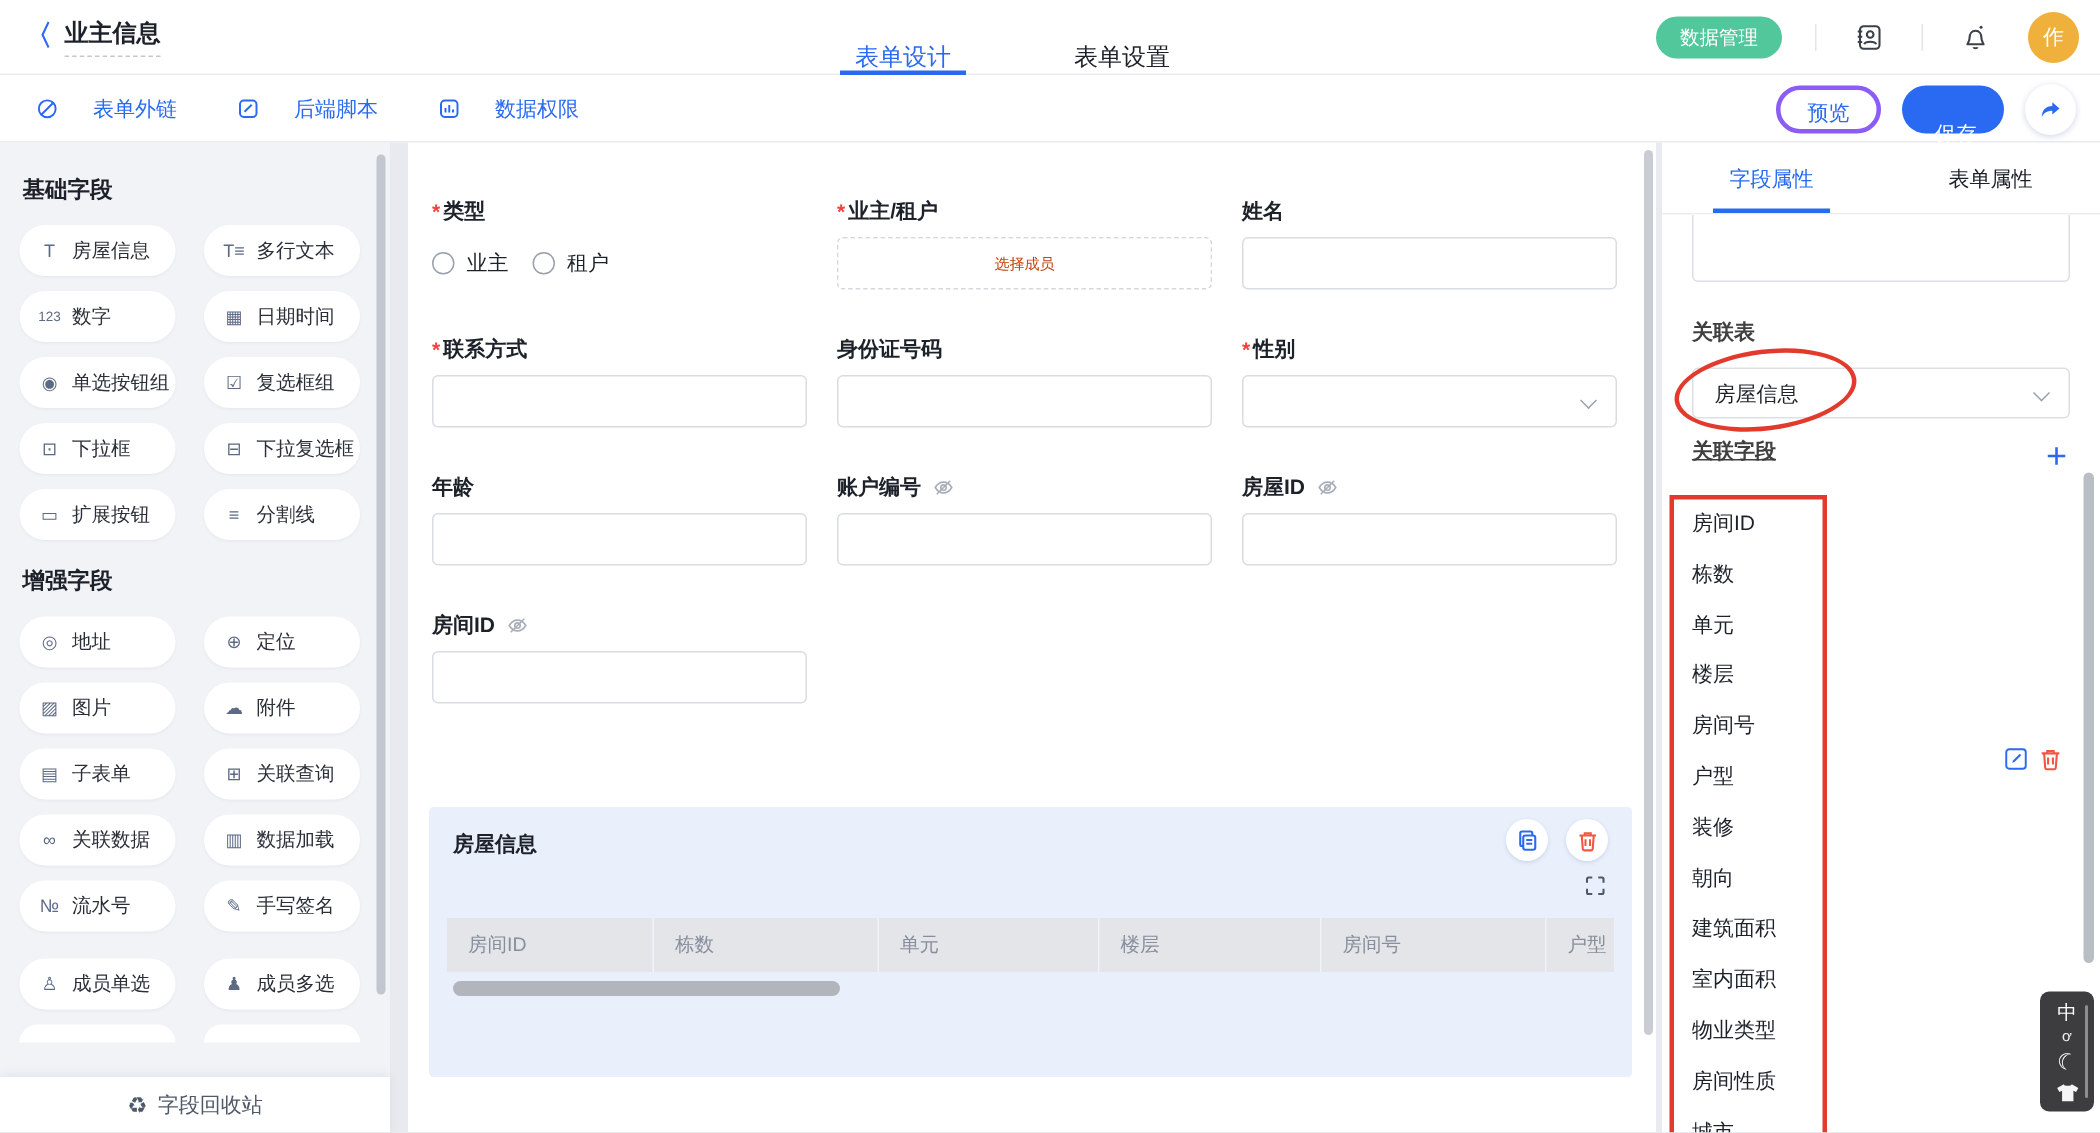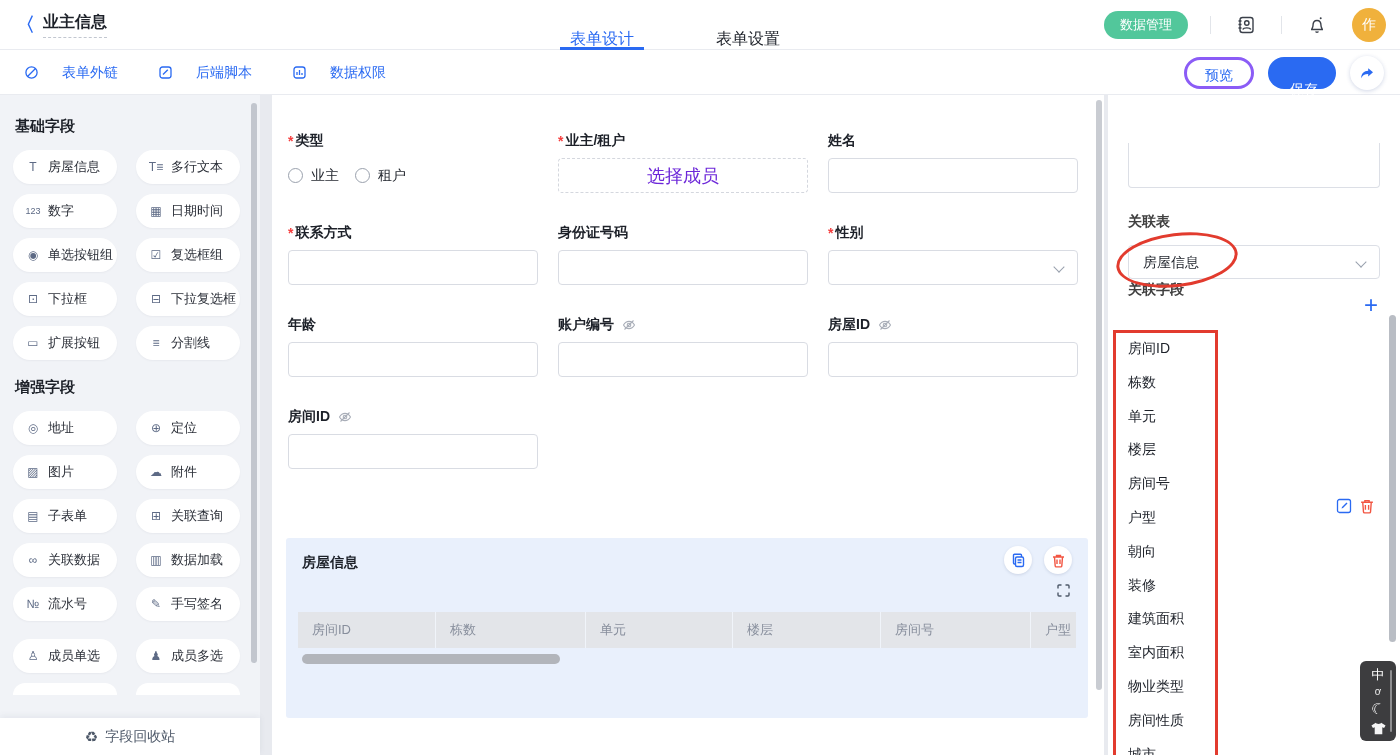--- a/index.html
+++ b/index.html
@@ -44,21 +44,21 @@
   .recycle-bar { position:absolute; left:0; top:718px; width:260px; height:37px; background:#fff; box-shadow:0 -2px 6px rgba(80,90,110,.08); display:flex; align-items:center; justify-content:center; gap:7px; font-size:14px; color:#4e5969; cursor:pointer; z-index:3; }
   
   .canvas { position:absolute; left:272px; top:95px; width:832px; height:660px; background:#fff; overflow:hidden; }
   .cv-scroll { position:absolute; right:2px; top:5px; width:6px; height:590px; border-radius:3px; background:#c9ccd2; }
   .field-grid { position:absolute; left:16px; top:36px; display:grid; grid-template-columns:250px 250px 250px; column-gap:20px; row-gap:30px; }
   .field { width:250px; }
   .f-label { font-size:14px; font-weight:700; color:#1d2129; height:20px; display:flex; align-items:center; gap:5px; }
   .req { color:#f53f3f; margin-right:1px; }
   .f-control { margin-top:7px; height:35px; }
   .inputbox { width:100%; height:35px; border:1px solid #d9dce3; border-radius:4px; background:#fff; }
-  .dashedbox { width:100%; height:35px; border:1px dashed #d4d7de; border-radius:4px; display:flex; align-items:center; justify-content:center; color:#6d28d9; font-size:18px; cursor:pointer;text-align:center; }
+  .dashedbox { width:100%; height:35px; border:1px dashed #d4d7de; border-radius:4px; display:flex; align-items:center; justify-content:center; color:#c2410c; font-size:10px; cursor:pointer;text-align:center; }
   .selectbox { position:relative; width:100%; height:35px; border:1px solid #d9dce3; border-radius:4px; cursor:pointer; }
   .chev { position:absolute; right:14px; top:12px; width:8px; height:8px; border-right:1.6px solid #98a0ad; border-bottom:1.6px solid #98a0ad; transform:rotate(45deg); }
   .radios { height:35px; display:flex; align-items:center; gap:16px; }
   .radio-opt { display:flex; align-items:center; gap:8px; font-size:14px; font-weight:400; cursor:pointer; }
   .radio-circle { width:15px; height:15px; border:1px solid #9aa1ad; border-radius:50%; background:#fff; }
   .eye-ic { color:#a9aeb8; display:inline-flex; margin-left:3px; }
   
   .cv-tabs { position:absolute; left:16px; top:490px; width:800px; display:flex; gap:26px; border-bottom:1px solid #eef0f3; height:39px; }
   .cv-tab { position:relative; font-size:14px; color:#1d2129; line-height:30px; cursor:pointer; }
   .cv-tab.active { color:#2a6af2; }
@@ -441,37 +441,41 @@
         <div class="st-cell" style="width:148px;">楼层</div>
         <div class="st-cell" style="width:150px;">房间号</div>
         <div class="st-cell" style="width:55px;border-right:none;">户型</div>
       </div>
       <div class="st-hscroll"></div>
     </div>
     <div class="cv-scroll"></div>
   </div>
 
   <div class="rpanel">
+    <div class="rp-tabs">
+      <div class="rp-tab active">字段属性</div>
+      <div class="rp-tab">表单属性</div>
+    </div>
     <div class="rp-textarea"></div>
     <div class="rp-label" style="top:118px;">关联表</div>
     <div class="rp-select">
       <span>房屋信息</span>
       <span class="chev" style="top:12px;"></span>
     </div>
-    <div class="rp-label" style="top:186px;">关联字段</div>
+    <div class="rp-label" style="top:197px;text-decoration:underline;">关联字段</div>
     <div class="rp-plus">+</div>
     <div class="rp-list">
       <div class="rp-item">房间ID</div>
       <div class="rp-item">栋数</div>
       <div class="rp-item">单元</div>
       <div class="rp-item">楼层</div>
       <div class="rp-item">房间号</div>
       <div class="rp-item">户型</div>
+      <div class="rp-item">装修</div>
       <div class="rp-item">朝向</div>
-      <div class="rp-item">装修</div>
       <div class="rp-item">建筑面积</div>
       <div class="rp-item">室内面积</div>
       <div class="rp-item">物业类型</div>
       <div class="rp-item">房间性质</div>
       <div class="rp-item">城市</div>
     </div>
     <div class="rp-rowicons">
       <span>
         <svg width="16" height="16" viewBox="0 0 16 16" fill="none" stroke="#2a6af2" stroke-width="1.3">
           <rect x="1.5" y="1.5" width="13" height="13" rx="2"></rect>

